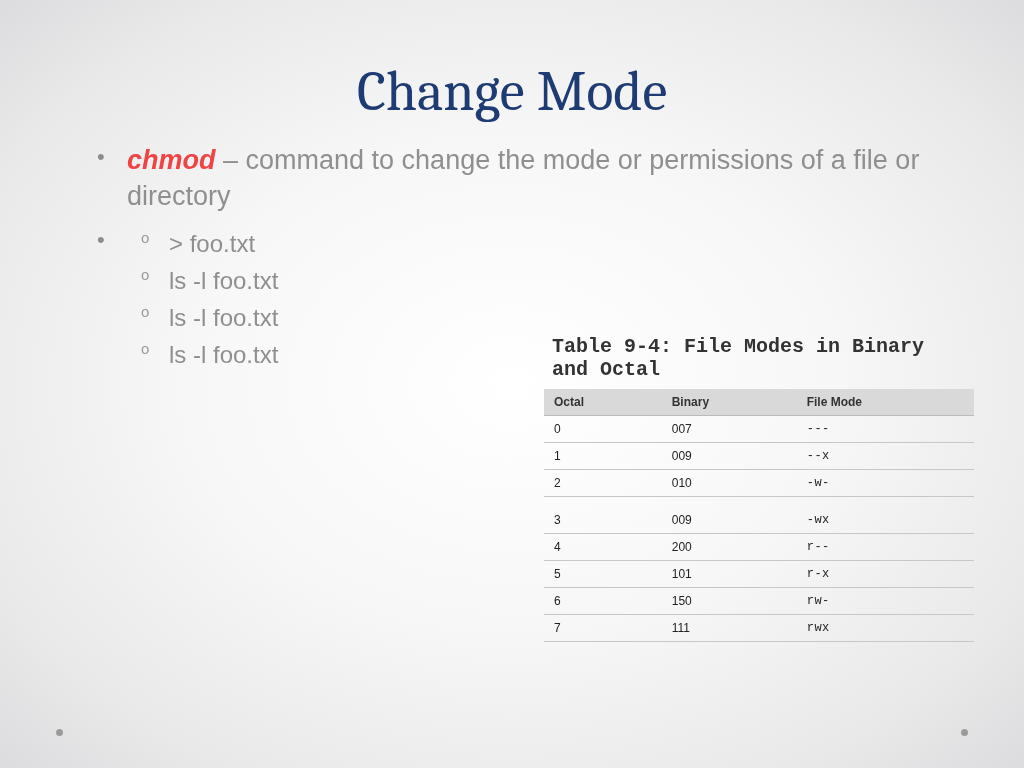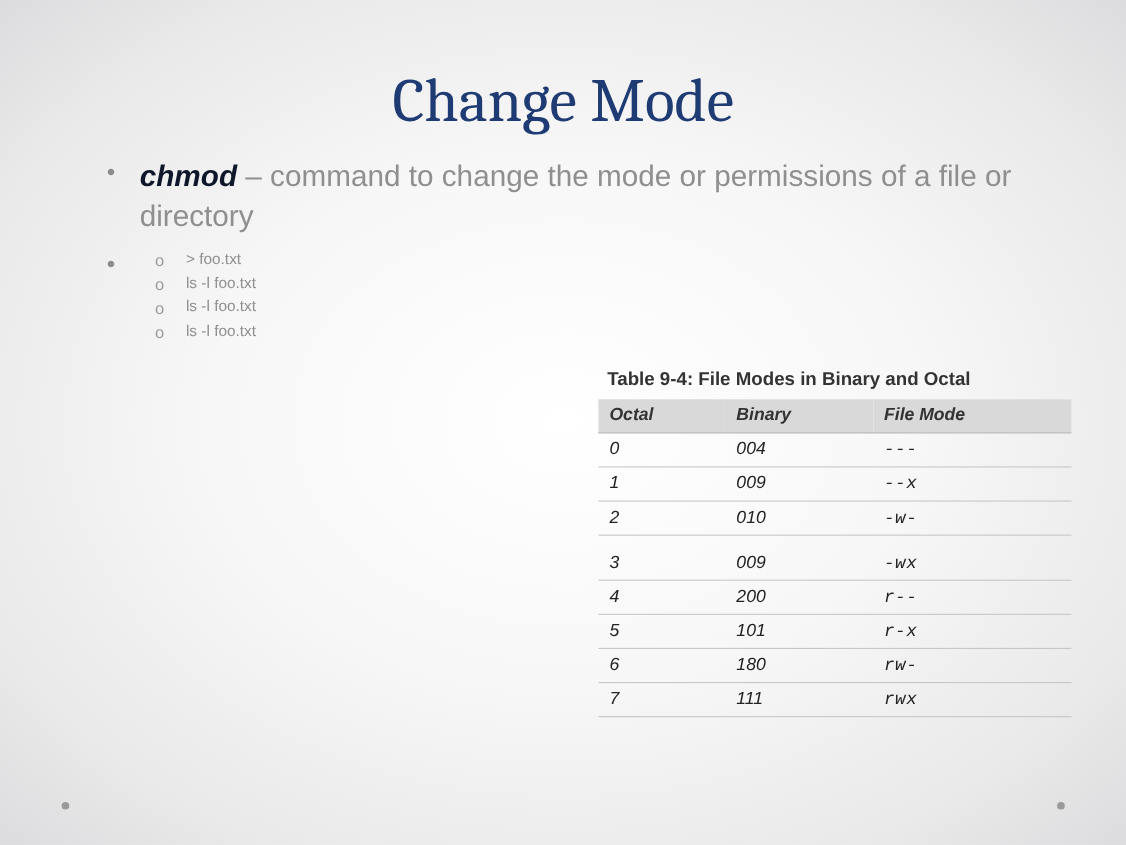--- a/index.html
+++ b/index.html
@@ -46,62 +46,61 @@
     content: "•";
     position: absolute;
     left: 2px;
     top: 0;
     color: #8c8c8c;
     font-size: 22px;
   }
   .bold-cmd {
     font-weight: bold;
     font-style: italic;
-    color: #0f172a;
+    color: #ef4444;
   }
   ul.inner {
     list-style: none;
     margin: 6px 0 0 0;
     padding: 0;
   }
   ul.inner > li {
     position: relative;
     padding-left: 42px;
-    font-size: 14px;
+    font-size: 24px;
     line-height: 1.55;
     color: #8f8f8f;
   }
   ul.inner > li::before {
     content: "o";
     position: absolute;
     left: 14px;
     top: 1px;
     color: #9a9a9a;
     font-size: 15px;
   }
   .table-wrap {
     position: absolute;
     right: 50px;
     top: 331px;
     width: 430px;
     font-family: Verdana, Geneva, sans-serif;
     color: #111;
   }
   .table-caption {
-    font-family: Liberation Sans, sans-serif;
+    font-family: Liberation Mono, monospace;
     font-weight: bold;
-    font-size: 17px;
+    font-size: 20px;
     color: #333;
     padding: 4px 8px 8px 8px;
   }
   table.modes {
     width: 100%;
     border-collapse: collapse;
-    font-size: 16px;
-    font-style: italic;
+    font-size: 12px;
   }
   table.modes th {
     background: #d9d9d9;
     text-align: left;
     padding: 6px 10px;
     font-weight: bold;
     color: #333;
     border-bottom: 1px solid #bbb;
   }
   table.modes td {
@@ -153,21 +152,21 @@
       <thead>
         <tr>
           <th>Octal</th>
           <th>Binary</th>
           <th>File Mode</th>
         </tr>
       </thead>
       <tbody>
         <tr>
           <td>0</td>
-          <td>004</td>
+          <td>007</td>
           <td class="mono">---</td>
         </tr>
         <tr>
           <td>1</td>
           <td>009</td>
           <td class="mono">--x</td>
         </tr>
         <tr>
           <td>2</td>
           <td>010</td>
@@ -188,21 +187,21 @@
           <td>200</td>
           <td class="mono">r--</td>
         </tr>
         <tr>
           <td>5</td>
           <td>101</td>
           <td class="mono">r-x</td>
         </tr>
         <tr>
           <td>6</td>
-          <td>180</td>
+          <td>150</td>
           <td class="mono">rw-</td>
         </tr>
         <tr>
           <td>7</td>
           <td>111</td>
           <td class="mono">rwx</td>
         </tr>
       </tbody>
     </table>
   </div>

